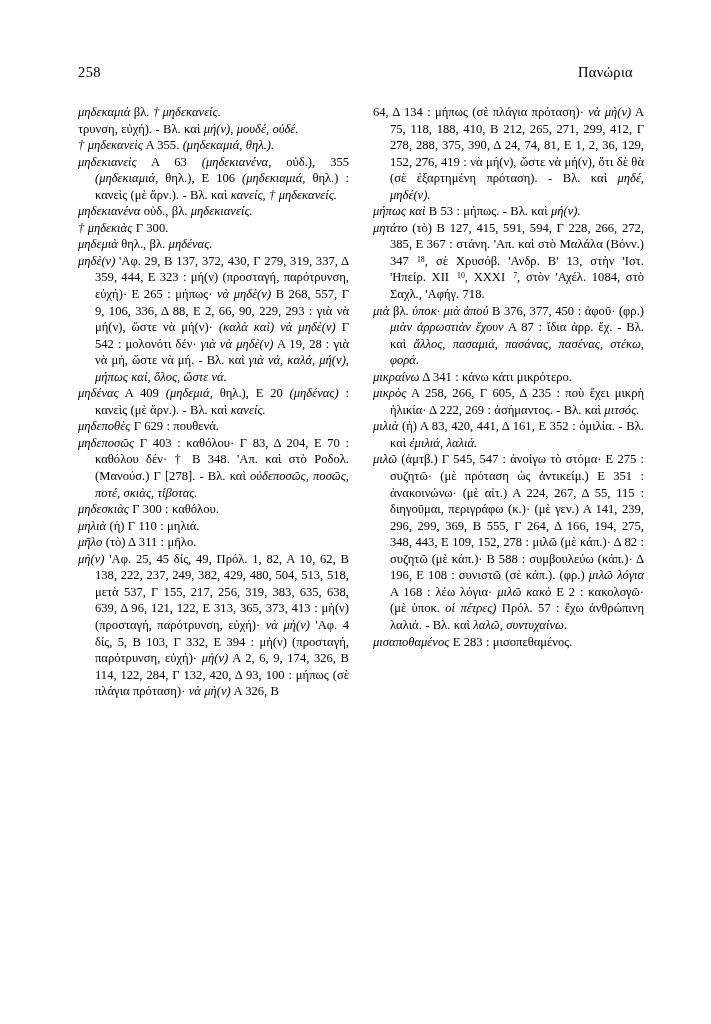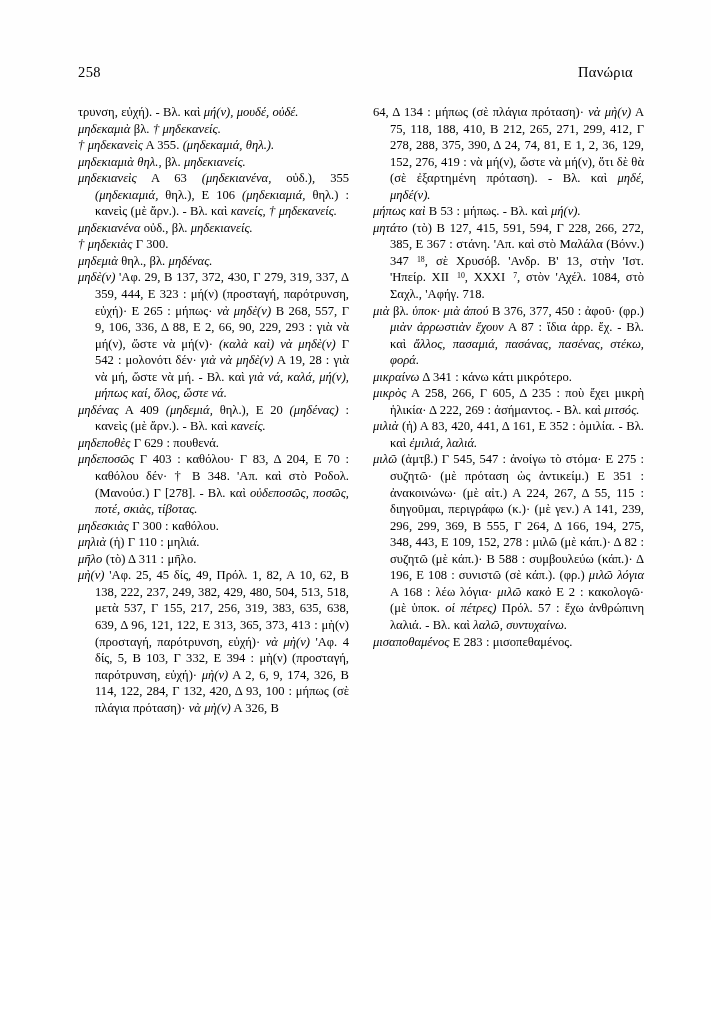--- a/index.html
+++ b/index.html
@@ -85,24 +85,23 @@
 
 <div class="page">
 
   <div class="running-head">
     <span class="folio">258</span>
     <span class="head-title">Πανώρια</span>
   </div>
 
   <div class="columns">
     <div class="col" id="col-left">
+        <p class="entry"><i>μηδεκαμιὰ</i> <span class="rm">βλ.</span> <i>†</i> <i>μηδεκανείς.</i></p>
         <p class="entry"><span class="rm">τρυνση, εὐχή). - Βλ. καὶ </span><i>μή(ν), μουδέ, οὐδέ.</i></p>
-        <p class="entry"><i>μηδεκαμιὰ</i> <span class="rm">βλ.</span> <i>†</i> <i>μηδεκανείς.</i></p>
         <p class="entry"><i>† μηδεκανεὶς</i> <span class="rm">Α 355.</span> <i>(μηδεκαμιά, θηλ.).</i></p>
-        <p class="entry"><i>μηδεκιαμιὰ</i> <i>θηλ.,</i> <span class="rm">βλ.</span> <i>μηδεκιανείς.</i></p>
         <p class="entry"><i>μηδεκιανεὶς</i> <span class="rm">Α 63</span> <i>(μηδεκιανένα,</i> <span class="rm">οὐδ.),</span> <span class="rm">355</span> <i>(μηδεκιαμιά,</i> <span class="rm">θηλ.),</span> <span class="rm">Ε 106</span> <i>(μηδεκιαμιά,</i> <span class="rm">θηλ.)</span> <span class="rm">: κανεὶς (μὲ ἄρν.). - Βλ. καὶ</span> <i>κανείς, † μηδεκανείς.</i></p>
         <p class="entry"><i>μηδεκιανένα</i> <span class="rm">οὐδ., βλ.</span> <i>μηδεκιανείς.</i></p>
         <p class="entry"><i>† μηδεκιὰς</i> <span class="rm">Γ 300.</span></p>
         <p class="entry"><i>μηδεμιὰ</i> <span class="rm">θηλ., βλ.</span> <i>μηδένας.</i></p>
         <p class="entry"><i>μηδὲ(ν)</i> <span class="rm">'Αφ. 29, Β 137, 372, 430, Γ 279, 319, 337, Δ 359, 444, Ε 323 : μή(ν) (προσταγή, παρότρυνση, εὐχή)· Ε 265 : μήπως·</span> <i>νὰ μηδὲ(ν)</i> <span class="rm">Β 268, 557, Γ 9, 106, 336, Δ 88, Ε 2, 66, 90, 229, 293 : γιὰ νὰ μή(ν), ὥστε νὰ μή(ν)·</span> <i>(καλὰ καὶ) νὰ μηδὲ(ν)</i> <span class="rm">Γ 542 : μολονότι δέν·</span> <i>γιὰ νὰ μηδὲ(ν)</i> <span class="rm">Α 19, 28 : γιὰ νὰ μή, ὥστε νὰ μή. - Βλ. καὶ</span> <i>γιὰ νά, καλά, μή(ν), μήπως καί, ὅλος, ὥστε νά.</i></p>
         <p class="entry"><i>μηδένας</i> <span class="rm">Α 409</span> <i>(μηδεμιά,</i> <span class="rm">θηλ.),</span> <span class="rm">Ε 20</span> <i>(μηδένας)</i> <span class="rm">: κανεὶς (μὲ ἄρν.). - Βλ. καὶ</span> <i>κανείς.</i></p>
         <p class="entry"><i>μηδεποθὲς</i> <span class="rm">Γ 629 : πουθενά.</span></p>
         <p class="entry"><i>μηδεποσῶς</i> <span class="rm">Γ 403 : καθόλου· Γ 83, Δ 204, Ε 70 : καθόλου δέν· † Β 348. 'Απ. καὶ στὸ Ροδολ. (Μανούσ.) Γ [278]. - Βλ. καὶ</span> <i>οὐδεποσῶς, ποσῶς, ποτέ, σκιὰς, τίβοτας.</i></p>
         <p class="entry"><i>μηδεσκιὰς</i> <span class="rm">Γ 300 : καθόλου.</span></p>
         <p class="entry"><i>μηλιὰ</i> <span class="rm">(ἡ) Γ 110 : μηλιά.</span></p>

